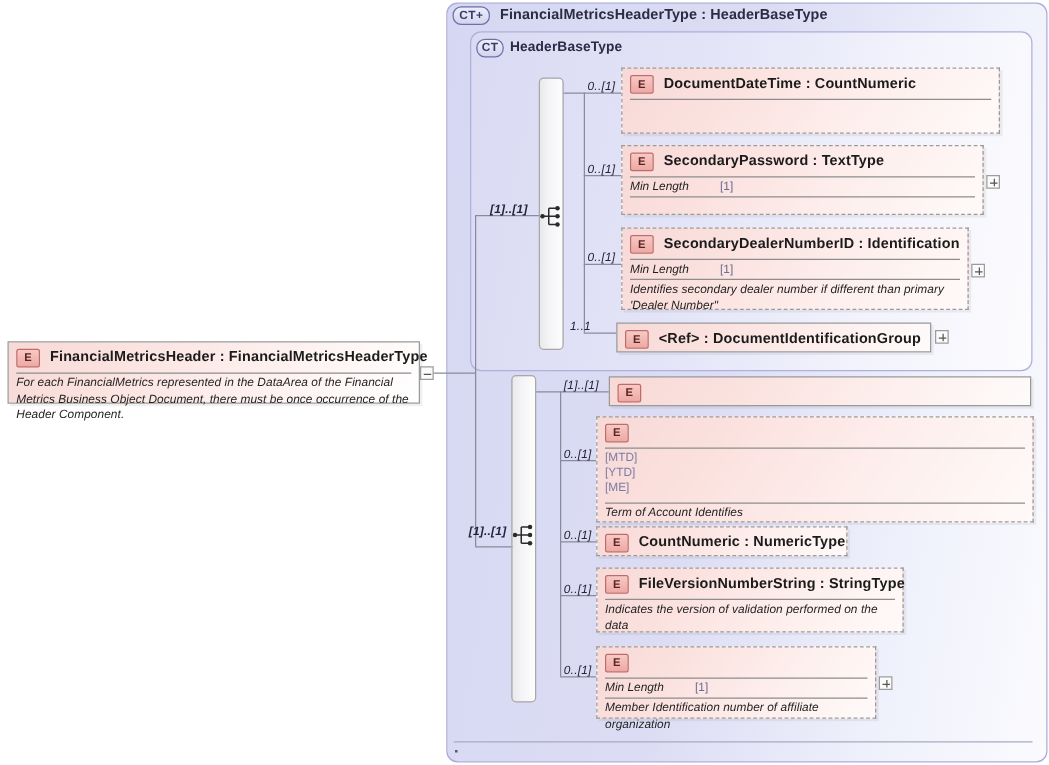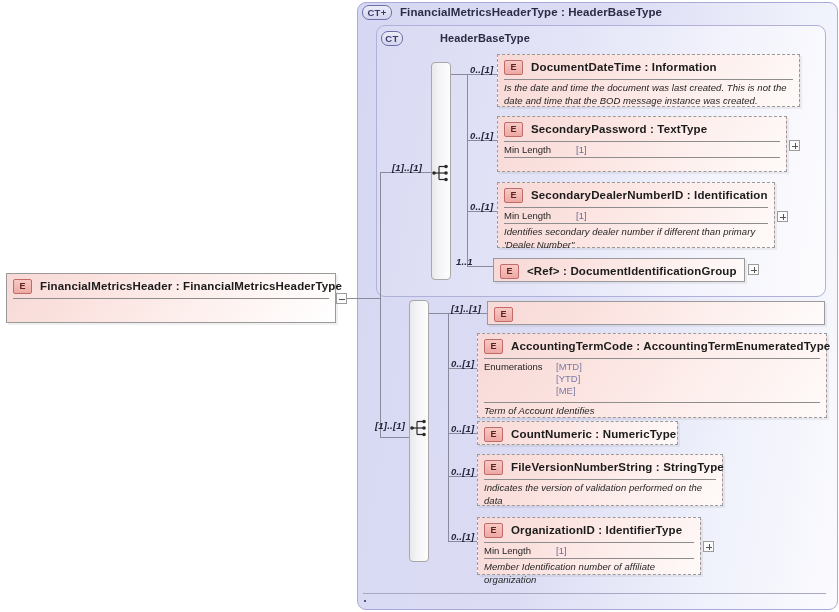--- a/index.html
+++ b/index.html
@@ -22,21 +22,21 @@
     border:1px solid #6f6fa8;border-radius:7px;
     background:linear-gradient(#ecedf9,#d4d5ee);
     color:#3b3b6b;font-size:9.5px;font-weight:bold;
     letter-spacing:.3px;line-height:13px;text-align:center;
     font-family:"Liberation Sans",sans-serif;
   }
   .ct-title{
     position:absolute;color:#2b2b45;font-size:11.5px;font-weight:bold;
     white-space:nowrap;letter-spacing:.1px;
   }
-  .ct-title.sub{font-size:11px;margin-left:32px;}
+  .ct-title.sub{font-size:11px;}
 
   
   .ebox{
     position:absolute;box-sizing:border-box;
     background:linear-gradient(125deg,#f7d9d6 0%, #fbe2df 30%, #fdeeec 62%, #fefaf9 100%);
     border:1px dashed #9a9a9a;
   }
   .ebox.solid{border:1px solid #9a9a9a;
     background:linear-gradient(125deg,#f7d9d6 0%, #fbe3e0 35%, #fdf0ee 68%, #fefbfb 100%);}
   .ebox.shadowed{box-shadow:2px 2px 0 rgba(0,0,0,.055);}
@@ -47,21 +47,21 @@
     background:linear-gradient(#f7c9c5,#eda9a4);
     color:#5c2320;font-size:9px;font-weight:bold;
     line-height:13px;text-align:center;
   }
   .e-name{
     margin-left:8px;color:#1b1b1b;font-size:11.5px;font-weight:bold;
     white-space:nowrap;letter-spacing:.15px;
   }
   .e-sep{height:1px;background:#8d8d8d;margin:0 6px;}
   .e-facet{display:flex;padding:2px 6px 2px 6px;font-size:9.5px;color:#1f1f1f;}
-  .e-facet .fname{min-width:72px;}
+  .e-facet .fname{font-style:italic;min-width:72px;}
   .e-facet .fval{color:#6b6b95;}
   .e-enum{color:#7b7ba4;line-height:12px;}
   .e-doc{
     padding:2px 7px 3px 6px;font-size:9.5px;font-style:italic;
     color:#1f1f1f;line-height:12.5px;letter-spacing:.05px;
   }
 
   
   .seqbar{
     position:absolute;box-sizing:border-box;border:1px solid #a8a8a8;border-radius:4px;
@@ -72,21 +72,21 @@
   
   .ln{position:absolute;background:#8a8a9c;}
   .lnh{height:1px;}
   .lnv{width:1px;}
 
   
   .card{
     position:absolute;font-size:9.5px;font-style:italic;color:#22223a;
     white-space:nowrap;letter-spacing:.2px;font-weight:bold;
   }
-  .card.thin{font-weight:bold;}
+  .card.thin{font-weight:normal;}
 
   
   .tog{
     position:absolute;width:11px;height:11px;box-sizing:border-box;
     border:1px solid #9c9c9c;background:#fbfbfb;
   }
   .tog:before{content:"";position:absolute;left:2px;top:4.5px;width:6px;height:1px;background:#555;}
   .tog.plus:after{content:"";position:absolute;left:4.5px;top:2px;width:1px;height:6px;background:#555;}
 
   
@@ -114,20 +114,21 @@
   <span>CT</span>
 </div>
 <div class="ct-title sub" style="left:408px;top:32px;">HeaderBaseType</div>
 
 <div class="rootbox" style="left:6px;top:273px;width:330px;height:50px;">
   <div class="ebox-head">
     <div class="e-badge">E</div>
     <div class="e-name">FinancialMetricsHeader : FinancialMetricsHeaderType</div>
   </div>
   <div class="e-sep"></div>
+  <div class="e-doc">For each FinancialMetrics represented in the DataArea of the Financial Metrics Business Object Document, there must be once occurrence of the Header Component.</div>
 </div>
 <div class="tog" style="left:336px;top:293px;"></div>
 
 <div class="ln lnh" style="left:347px;top:298px;width:33px;"></div>
 <div class="ln lnv" style="left:380px;top:172px;width:1px;height:265px;"></div>
 <div class="ln lnh" style="left:380px;top:172px;width:55px;"></div>
 <div class="ln lnh" style="left:380px;top:437px;width:33px;"></div>
 
 <span class="card" style="left:392px;top:162px;">[1]..[1]</span>
 <span class="card" style="left:375px;top:420px;">[1]..[1]</span>
@@ -152,24 +153,23 @@
 <div class="ln lnh" style="left:467px;top:266px;width:26px;"></div>
 
 <span class="card thin" style="left:470px;top:64px;">0..[1]</span>
 <span class="card thin" style="left:470px;top:130px;">0..[1]</span>
 <span class="card thin" style="left:470px;top:201px;">0..[1]</span>
 <span class="card thin" style="left:456px;top:256px;">1..1</span>
 
 <div class="ebox shadowed" style="left:497px;top:54px;width:303px;height:53px;">
   <div class="ebox-head">
     <div class="e-badge">E</div>
-    <div class="e-name">DocumentDateTime : Information</div>
-  </div>
-  <div class="e-sep"></div>
-  <div class="e-doc">Is the date and time the document was last created. This is not the date and time that the BOD message instance was created.</div>
+    <div class="e-name">DocumentDateTime : CountNumeric</div>
+  </div>
+  <div class="e-sep"></div>
 </div>
 
 <div class="ebox shadowed" style="left:497px;top:116px;width:290px;height:56px;">
   <div class="ebox-head">
     <div class="e-badge">E</div>
     <div class="e-name">SecondaryPassword : TextType</div>
   </div>
   <div class="e-sep"></div>
   <div class="e-facet">
     <span class="fname">Min Length</span>
@@ -230,25 +230,23 @@
 
 <div class="ebox solid shadowed" style="left:487px;top:301px;width:338px;height:24px;">
   <div class="ebox-head">
     <div class="e-badge">E</div>
   </div>
 </div>
 
 <div class="ebox shadowed" style="left:477px;top:333px;width:350px;height:85px;">
   <div class="ebox-head">
     <div class="e-badge">E</div>
-    <div class="e-name">AccountingTermCode : AccountingTermEnumeratedType</div>
-  </div>
-  <div class="e-sep"></div>
-  <div class="e-facet">
-    <span class="fname">Enumerations</span>
+  </div>
+  <div class="e-sep"></div>
+  <div class="e-facet">
     <span class="e-enum">
       <span>[MTD]</span><br>
       <span>[YTD]</span><br>
       <span>[ME]</span>
     </span>
   </div>
   <div class="e-sep" style="margin-top:3px;"></div>
   <div class="e-doc">Term of Account Identifies</div>
 </div>
 
@@ -264,21 +262,20 @@
     <div class="e-badge">E</div>
     <div class="e-name">FileVersionNumberString : StringType</div>
   </div>
   <div class="e-sep"></div>
   <div class="e-doc">Indicates the version of validation performed on the data</div>
 </div>
 
 <div class="ebox shadowed" style="left:477px;top:517px;width:224px;height:58px;">
   <div class="ebox-head">
     <div class="e-badge">E</div>
-    <div class="e-name">OrganizationID : IdentifierType</div>
   </div>
   <div class="e-sep"></div>
   <div class="e-facet">
     <span class="fname">Min Length</span>
     <span class="fval">[1]</span>
   </div>
   <div class="e-sep"></div>
   <div class="e-doc">Member Identification number of affiliate organization</div>
 </div>
 <div class="tog plus" style="left:703px;top:541px;"></div>

